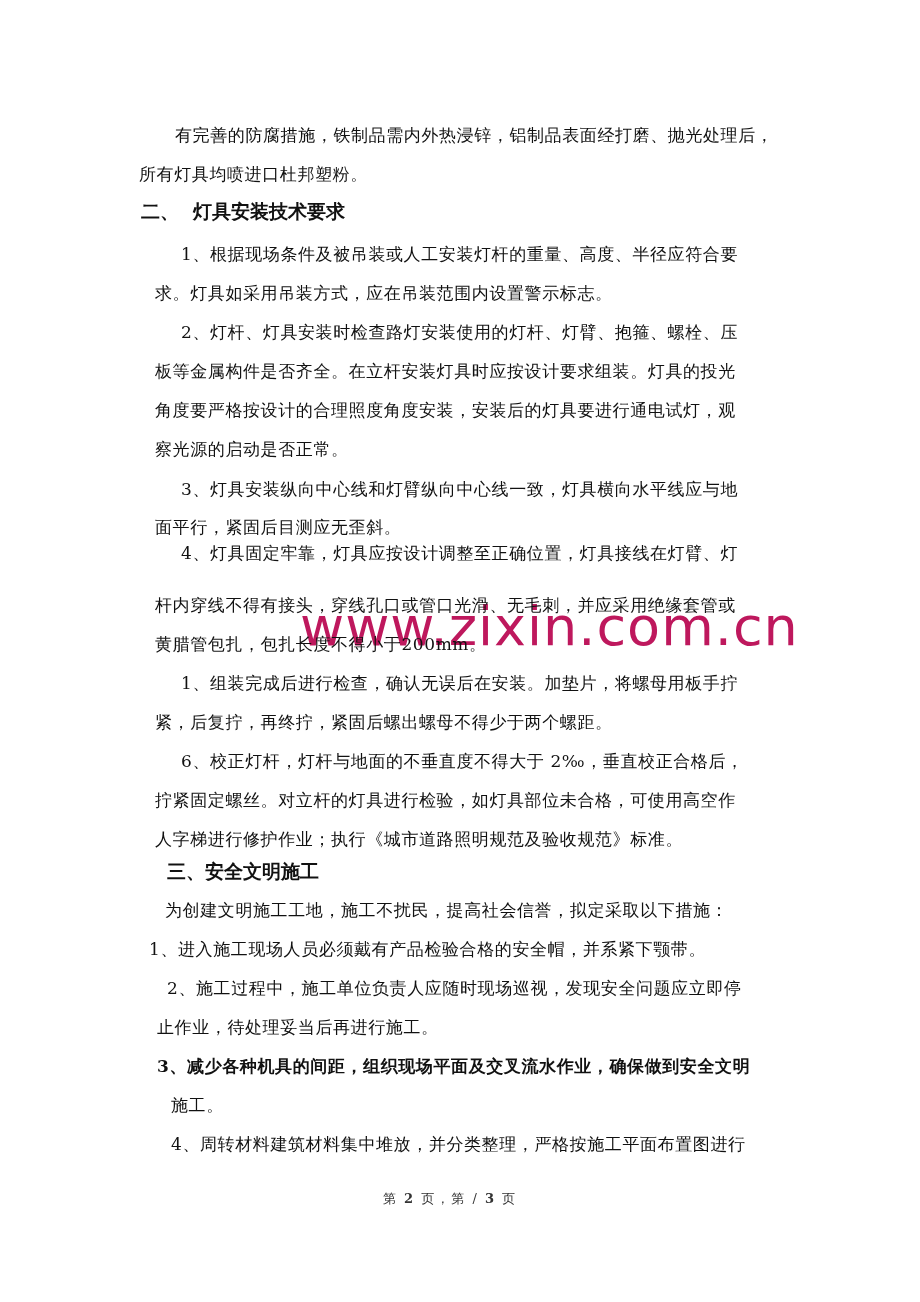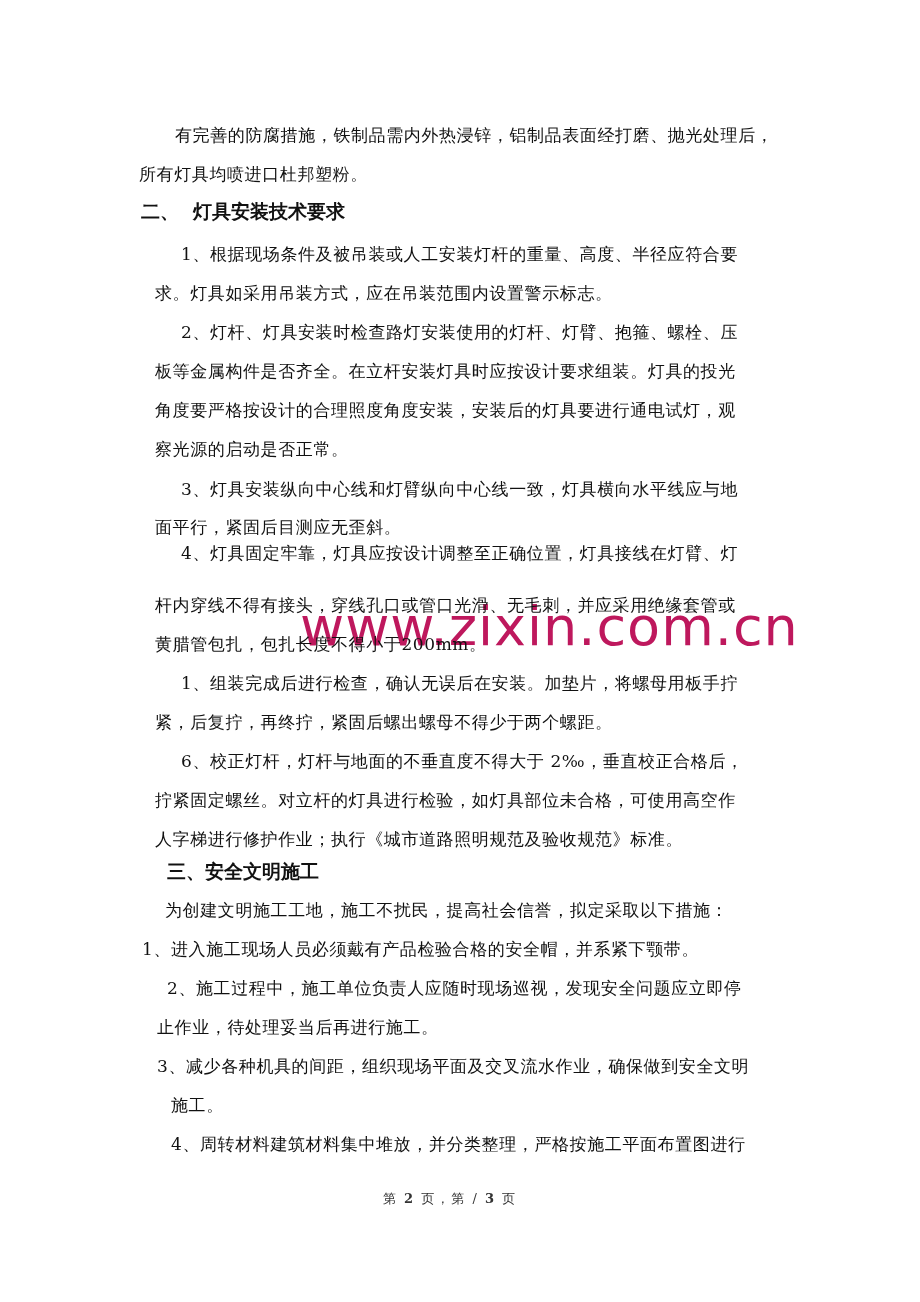--- a/index.html
+++ b/index.html
@@ -102,24 +102,24 @@
         <div class="line" style="left: 155px; top: 789px;">拧紧固定螺丝。对立杆的灯具进行检验，如灯具部位未合格，可使用高空作</div>
         <div class="line" style="left: 155px; top: 828px;">人字梯进行修护作业；执行《城市道路照明规范及验收规范》标准。</div>
       </div>
 
     <div class="heading" id="h3" style="left: 141px; top: 860px; text-align: right;">
       <span class="num" style="width:64px;">三、</span><span>安全文明施工</span>
     </div>
 
     <div id="s3">
         <div class="line" style="left: 165px; top: 899px;">为创建文明施工工地，施工不扰民，提高社会信誉，拟定采取以下措施：</div>
-        <div class="line" style="left: 142px; top: 938px; text-align: right;">1、进入施工现场人员必须戴有产品检验合格的安全帽，并系紧下颚带。</div>
+        <div class="line" style="left: 149px; top: 938px; text-align: right;">1、进入施工现场人员必须戴有产品检验合格的安全帽，并系紧下颚带。</div>
         <div class="line" style="left: 167px; top: 977px;">2、施工过程中，施工单位负责人应随时现场巡视，发现安全问题应立即停</div>
         <div class="line" style="left: 157px; top: 1016px;">止作业，待处理妥当后再进行施工。</div>
-        <div class="line" style="left: 157px; top: 1055px;">3、减少各种机具的间距，组织现场平面及交叉流水作业，确保做到安全文明</div>
+        <div class="line" style="left: 157px; top: 1055px; font-weight: bold;">3、减少各种机具的间距，组织现场平面及交叉流水作业，确保做到安全文明</div>
         <div class="line" style="left: 171px; top: 1094px;">施工。</div>
         <div class="line" style="left: 171px; top: 1133px;">4、周转材料建筑材料集中堆放，并分类整理，严格按施工平面布置图进行</div>
       </div>
 
   </div>
 
   <div class="footer">
     <span>第</span>
     <b>2</b>
     <span>页，第</span>

